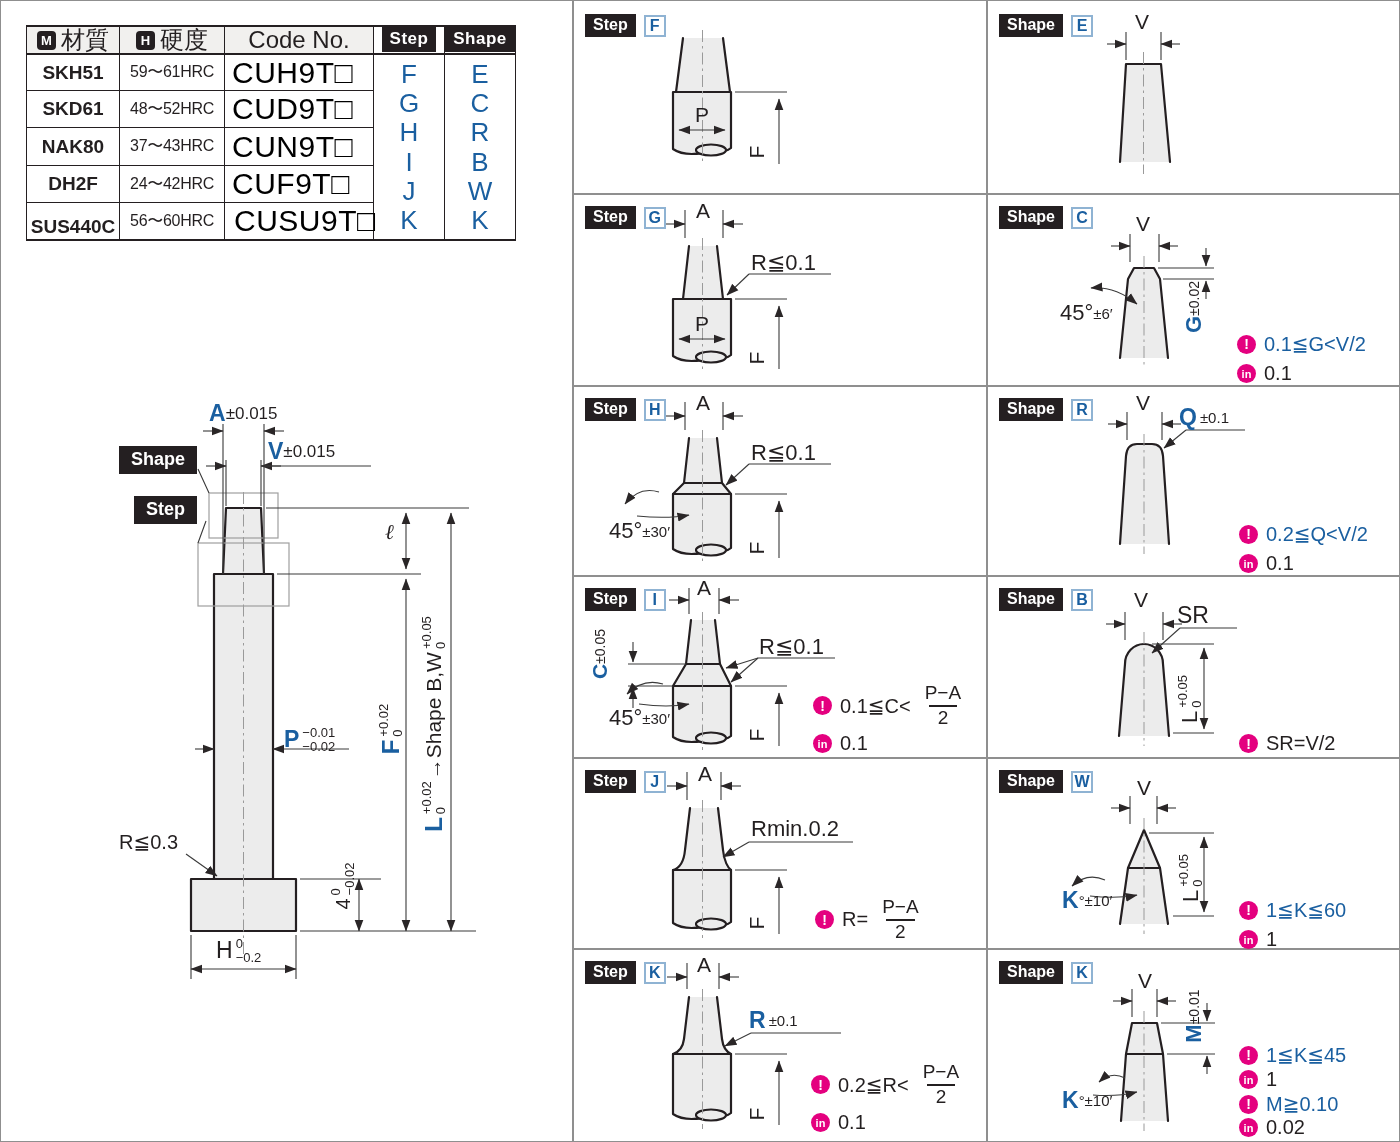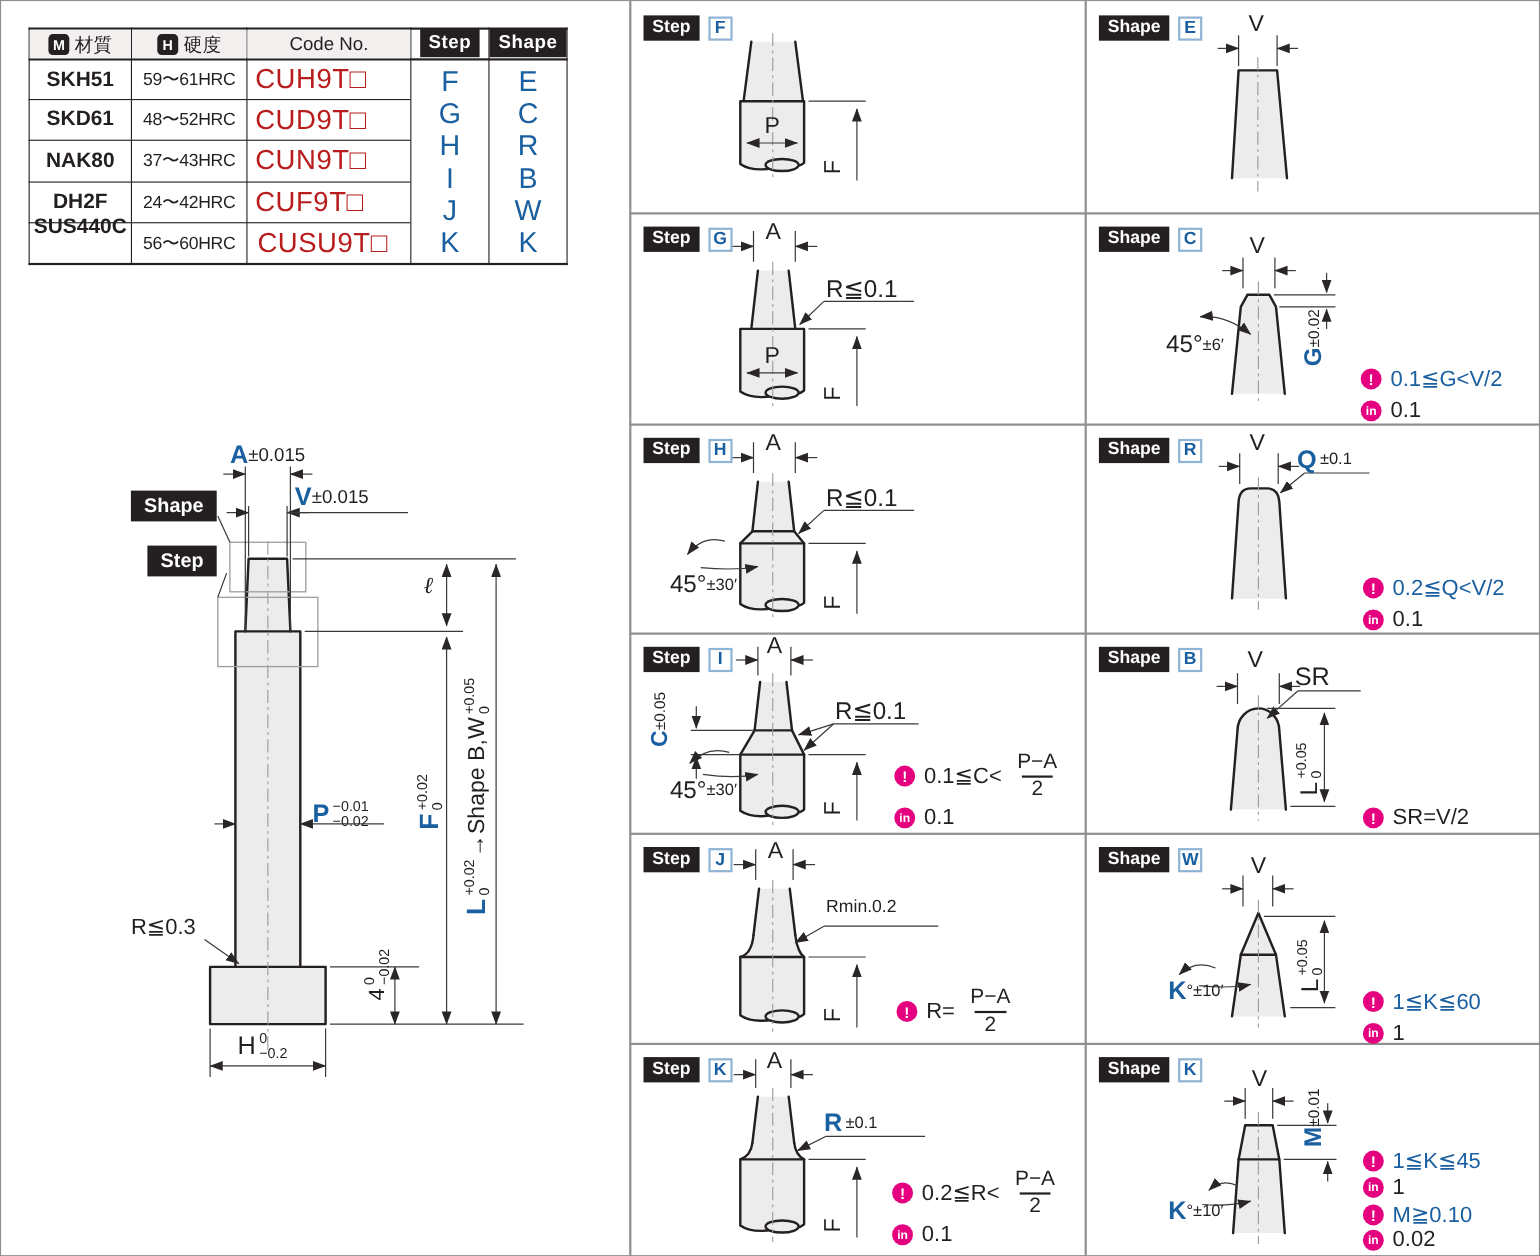--- a/index.html
+++ b/index.html
@@ -5,26 +5,26 @@
   html,body{margin:0;padding:0;background:#fff}
   body{width:1400px;height:1142px;position:relative;font-family:"Liberation Sans","DejaVu Sans",sans-serif;color:#231f20;overflow:hidden}
   #root{position:absolute;inset:0;border:1px solid #8f8f8f;box-sizing:border-box;background:#fff}
   .abs{position:absolute}
   .gline{position:absolute;background:#8f8f8f}
   
   .tbl{position:absolute;left:25px;top:24px;width:490px;height:216px}
   .tb-line{position:absolute;background:#241f21}
   .cell{position:absolute;display:flex;align-items:center;justify-content:center;white-space:nowrap}
   .hdrbg{background:#f1f0ee}
-  .hdr-txt{font-size:17px}
+  .hdr-txt{font-size:24px}
   .mh-ico{display:inline-flex;width:19px;height:19px;border-radius:4px;background:#241f21;color:#fff;font-size:13px;font-weight:bold;align-items:center;justify-content:center;margin-right:5px}
   .thbadge{background:#241f21;color:#fff;font-size:17px;font-weight:bold;padding:3px 8px;letter-spacing:.5px}
   .mat{font-weight:bold;font-size:19px}
   .hard{font-size:16px;letter-spacing:-.3px}
-  .code{font-size:25px;color:#b91c1c;justify-content:flex-start;padding-left:7px;letter-spacing:.5px}
+  .code{font-size:30px;color:#000000;justify-content:flex-start;padding-left:7px;letter-spacing:.5px}
   .letcol{position:absolute;display:flex;flex-direction:column;justify-content:space-between;align-items:center;font-size:26px;color:#1a5fa0;line-height:1}
   
   .lab{position:absolute;white-space:nowrap;font-size:21px;color:#231f20}
   .row{display:flex;align-items:center}
   .bb{color:#1a5fa0;font-weight:bold}
   .rot{transform:rotate(-90deg);transform-origin:center center}
   .tol{display:inline-flex;flex-direction:column;justify-content:center;line-height:1.05;font-size:13px;margin-left:3px;text-align:left}
   .frac{display:inline-flex;flex-direction:column;align-items:center;line-height:1.2;font-size:19px;margin-left:6px}
   .frac .den{border-top:2px solid #231f20;padding:0 9px}
   .sm{font-size:15px;font-weight:normal;color:#231f20}
@@ -108,21 +108,21 @@
     <div class="cell code" style="left:199px;top:30px;width:148px;height:35px">CUH9T□</div>
     <div class="cell mat" style="left:1px;top:66px;width:92px;height:36px">SKD61</div>
     <div class="cell hard" style="left:94px;top:66px;width:104px;height:36px">48〜52HRC</div>
     <div class="cell code" style="left:199px;top:66px;width:148px;height:36px">CUD9T□</div>
     <div class="cell mat" style="left:1px;top:103px;width:92px;height:37px">NAK80</div>
     <div class="cell hard" style="left:94px;top:103px;width:104px;height:37px">37〜43HRC</div>
     <div class="cell code" style="left:199px;top:103px;width:148px;height:37px">CUN9T□</div>
     <div class="cell mat" style="left:1px;top:141px;width:92px;height:36px">DH2F</div>
     <div class="cell hard" style="left:94px;top:141px;width:104px;height:36px">24〜42HRC</div>
     <div class="cell code" style="left:199px;top:141px;width:148px;height:36px">CUF9T□</div>
-    <div class="cell mat" style="left:1px;top:164px;width:92px;height:36px">SUS440C</div>
+    <div class="cell mat" style="left:1px;top:184px;width:92px;height:36px">SUS440C</div>
     <div class="cell hard" style="left:94px;top:178px;width:104px;height:36px">56〜60HRC</div>
     <div class="cell code" style="left:201px;top:178px;width:148px;height:36px">CUSU9T□</div>
 
     <div class="letcol" style="left:348px;top:36px;width:70px;height:172px">
       <span>F</span>
       <span>G</span>
       <span>H</span>
       <span>I</span>
       <span>J</span>
       <span>K</span>
@@ -385,21 +385,21 @@
       <path class="d" d="M176,84 L150,99" marker-end="url(#ar)"></path>
       <path class="d" d="M176,84 H280"></path>
       <path class="d" d="M162,112 H214"></path>
       <path class="d" d="M206,176 L206,119" marker-end="url(#ar)"></path>
     </svg>
     <div class="tagrow tag-sm" style="left:12px;top:12px">
       <span class="ptag">Step</span>
       <span class="plet">J</span>
     </div>
     <div class="lab" style="left:125px;top:4px">A</div>
-    <div class="lab" style="left:178px;top:58px;font-size:16px">Rmin.0.2</div>
+    <div class="lab" style="left:178px;top:58px;font-size:22px">Rmin.0.2</div>
     <div class="lab rot" style="left:178px;top:153px">F</div>
     <div class="note" style="left:242px;top:138px">
       <span class="ni caution">!</span>
       <span>R=</span>
       <span class="frac">
           <span>P−A</span>
           <span class="den">2</span>
         </span>
     </div>
   </div>

